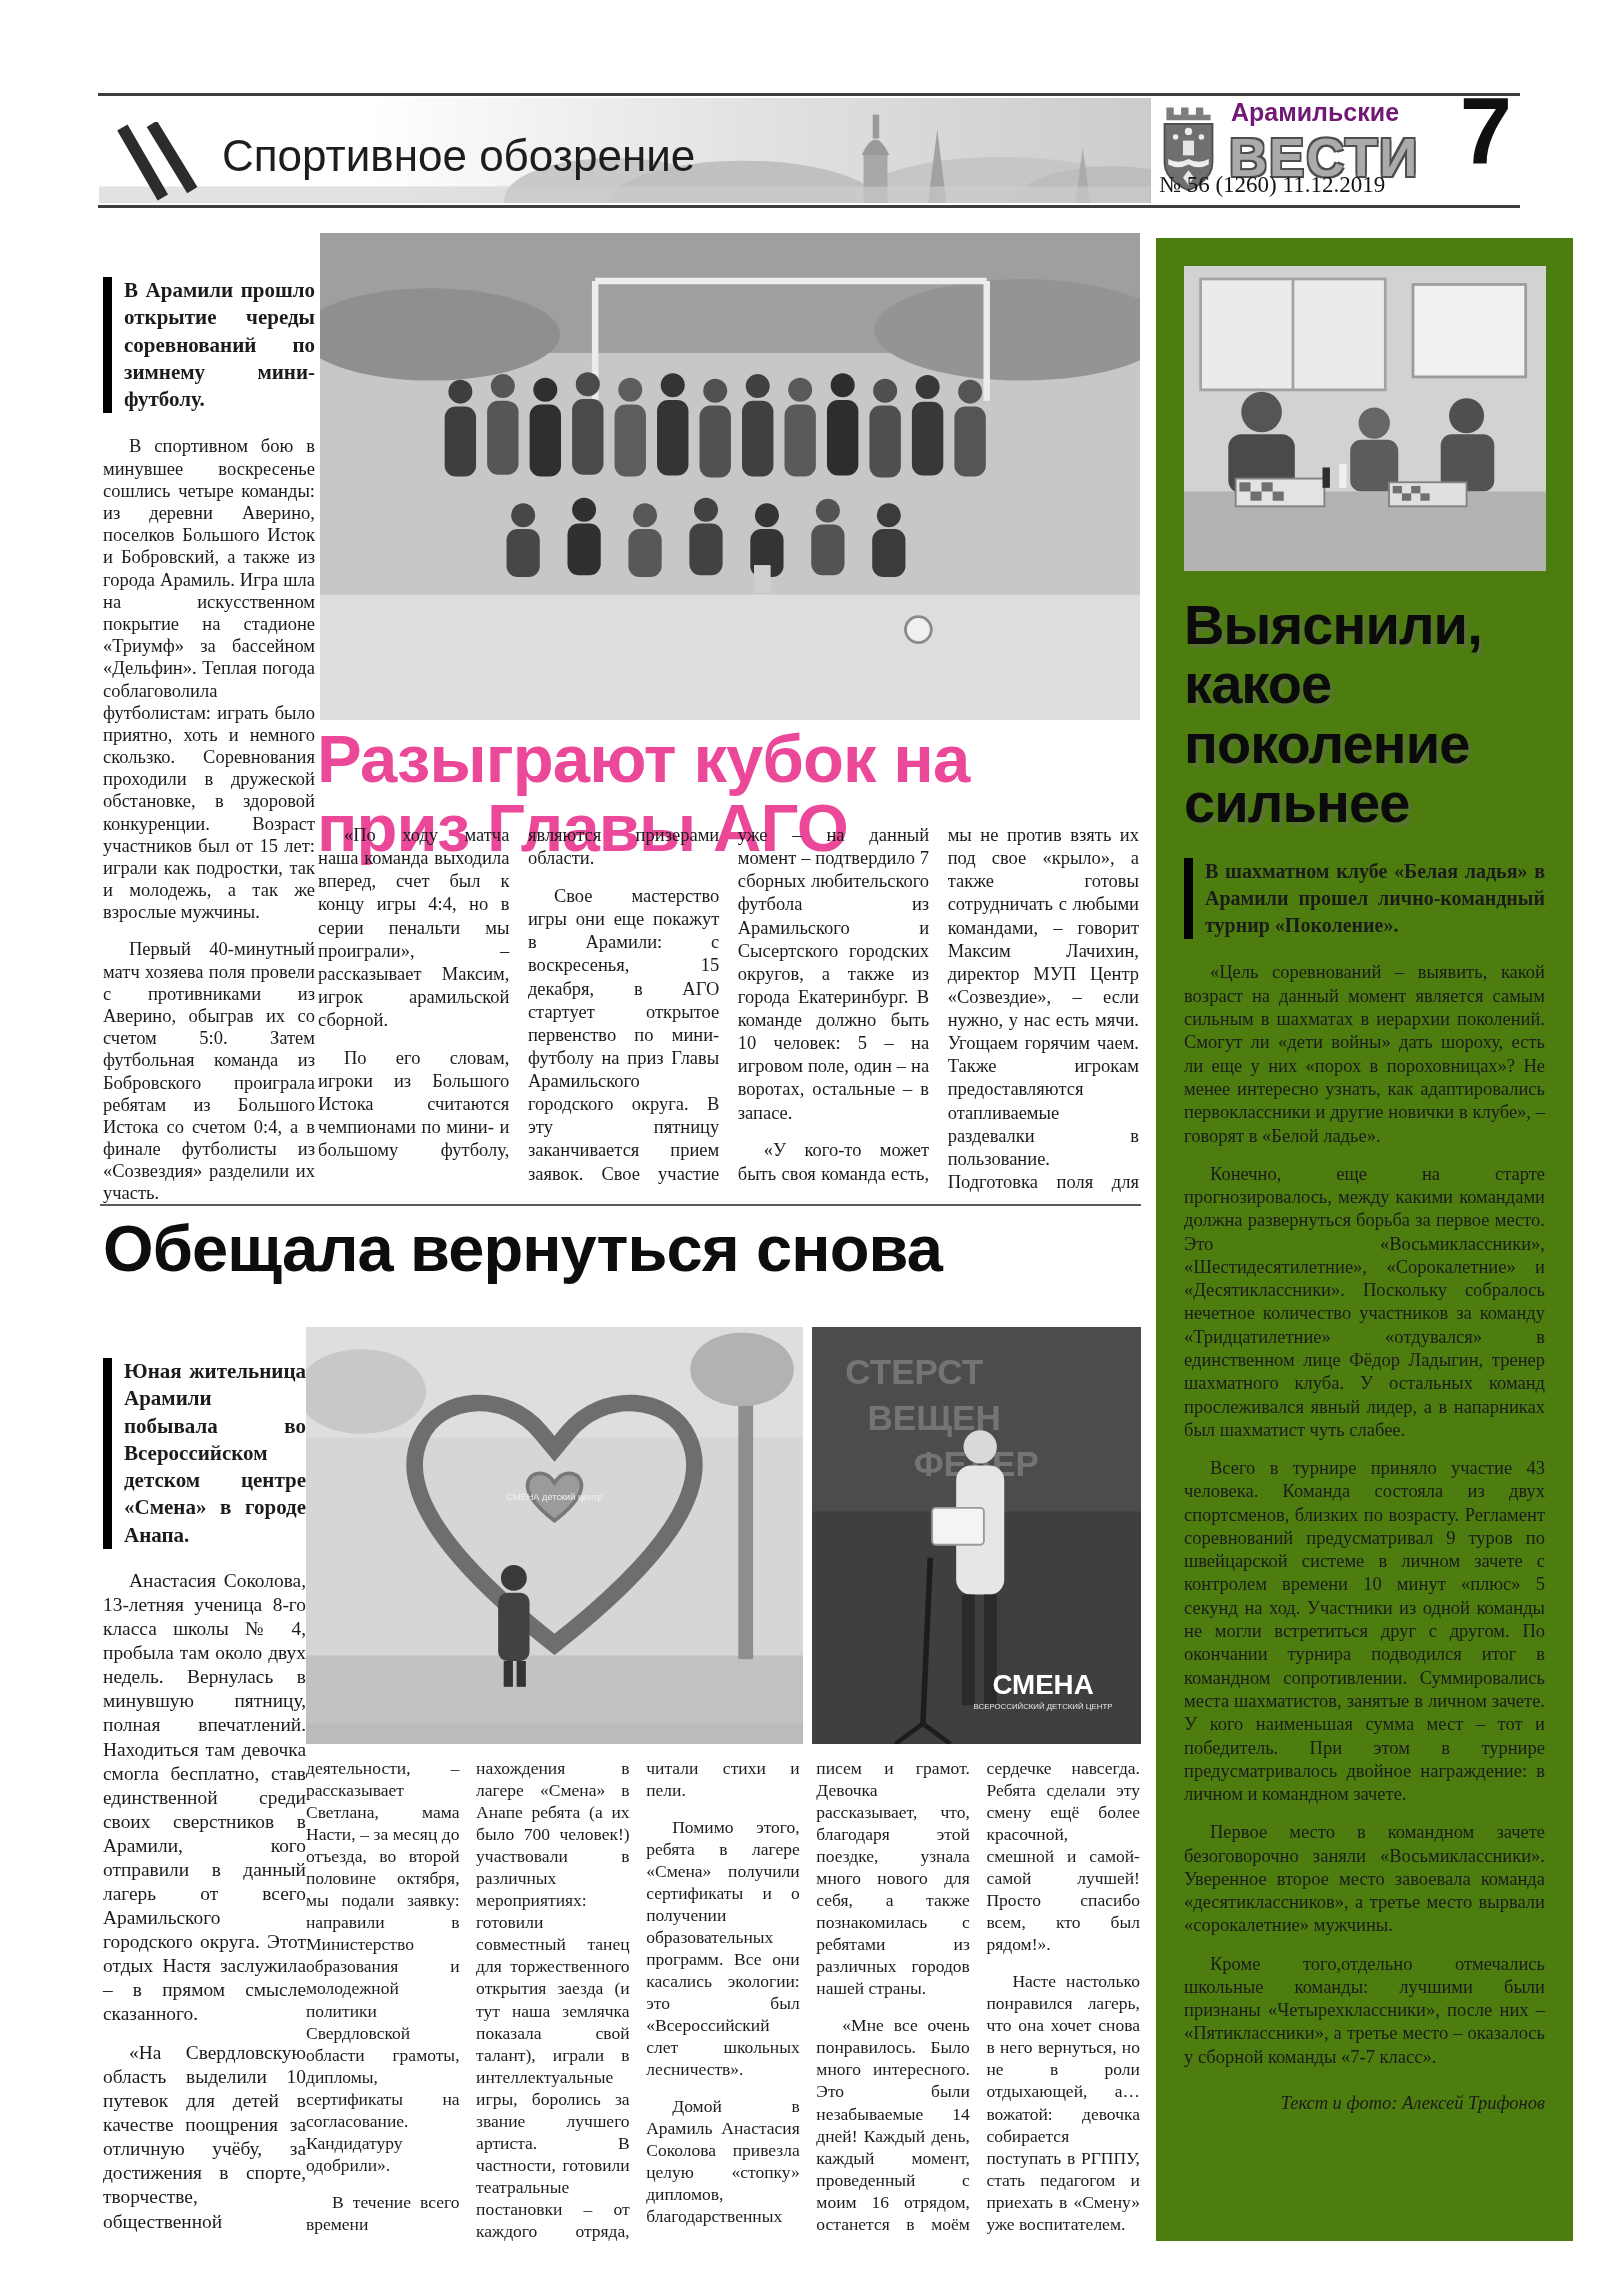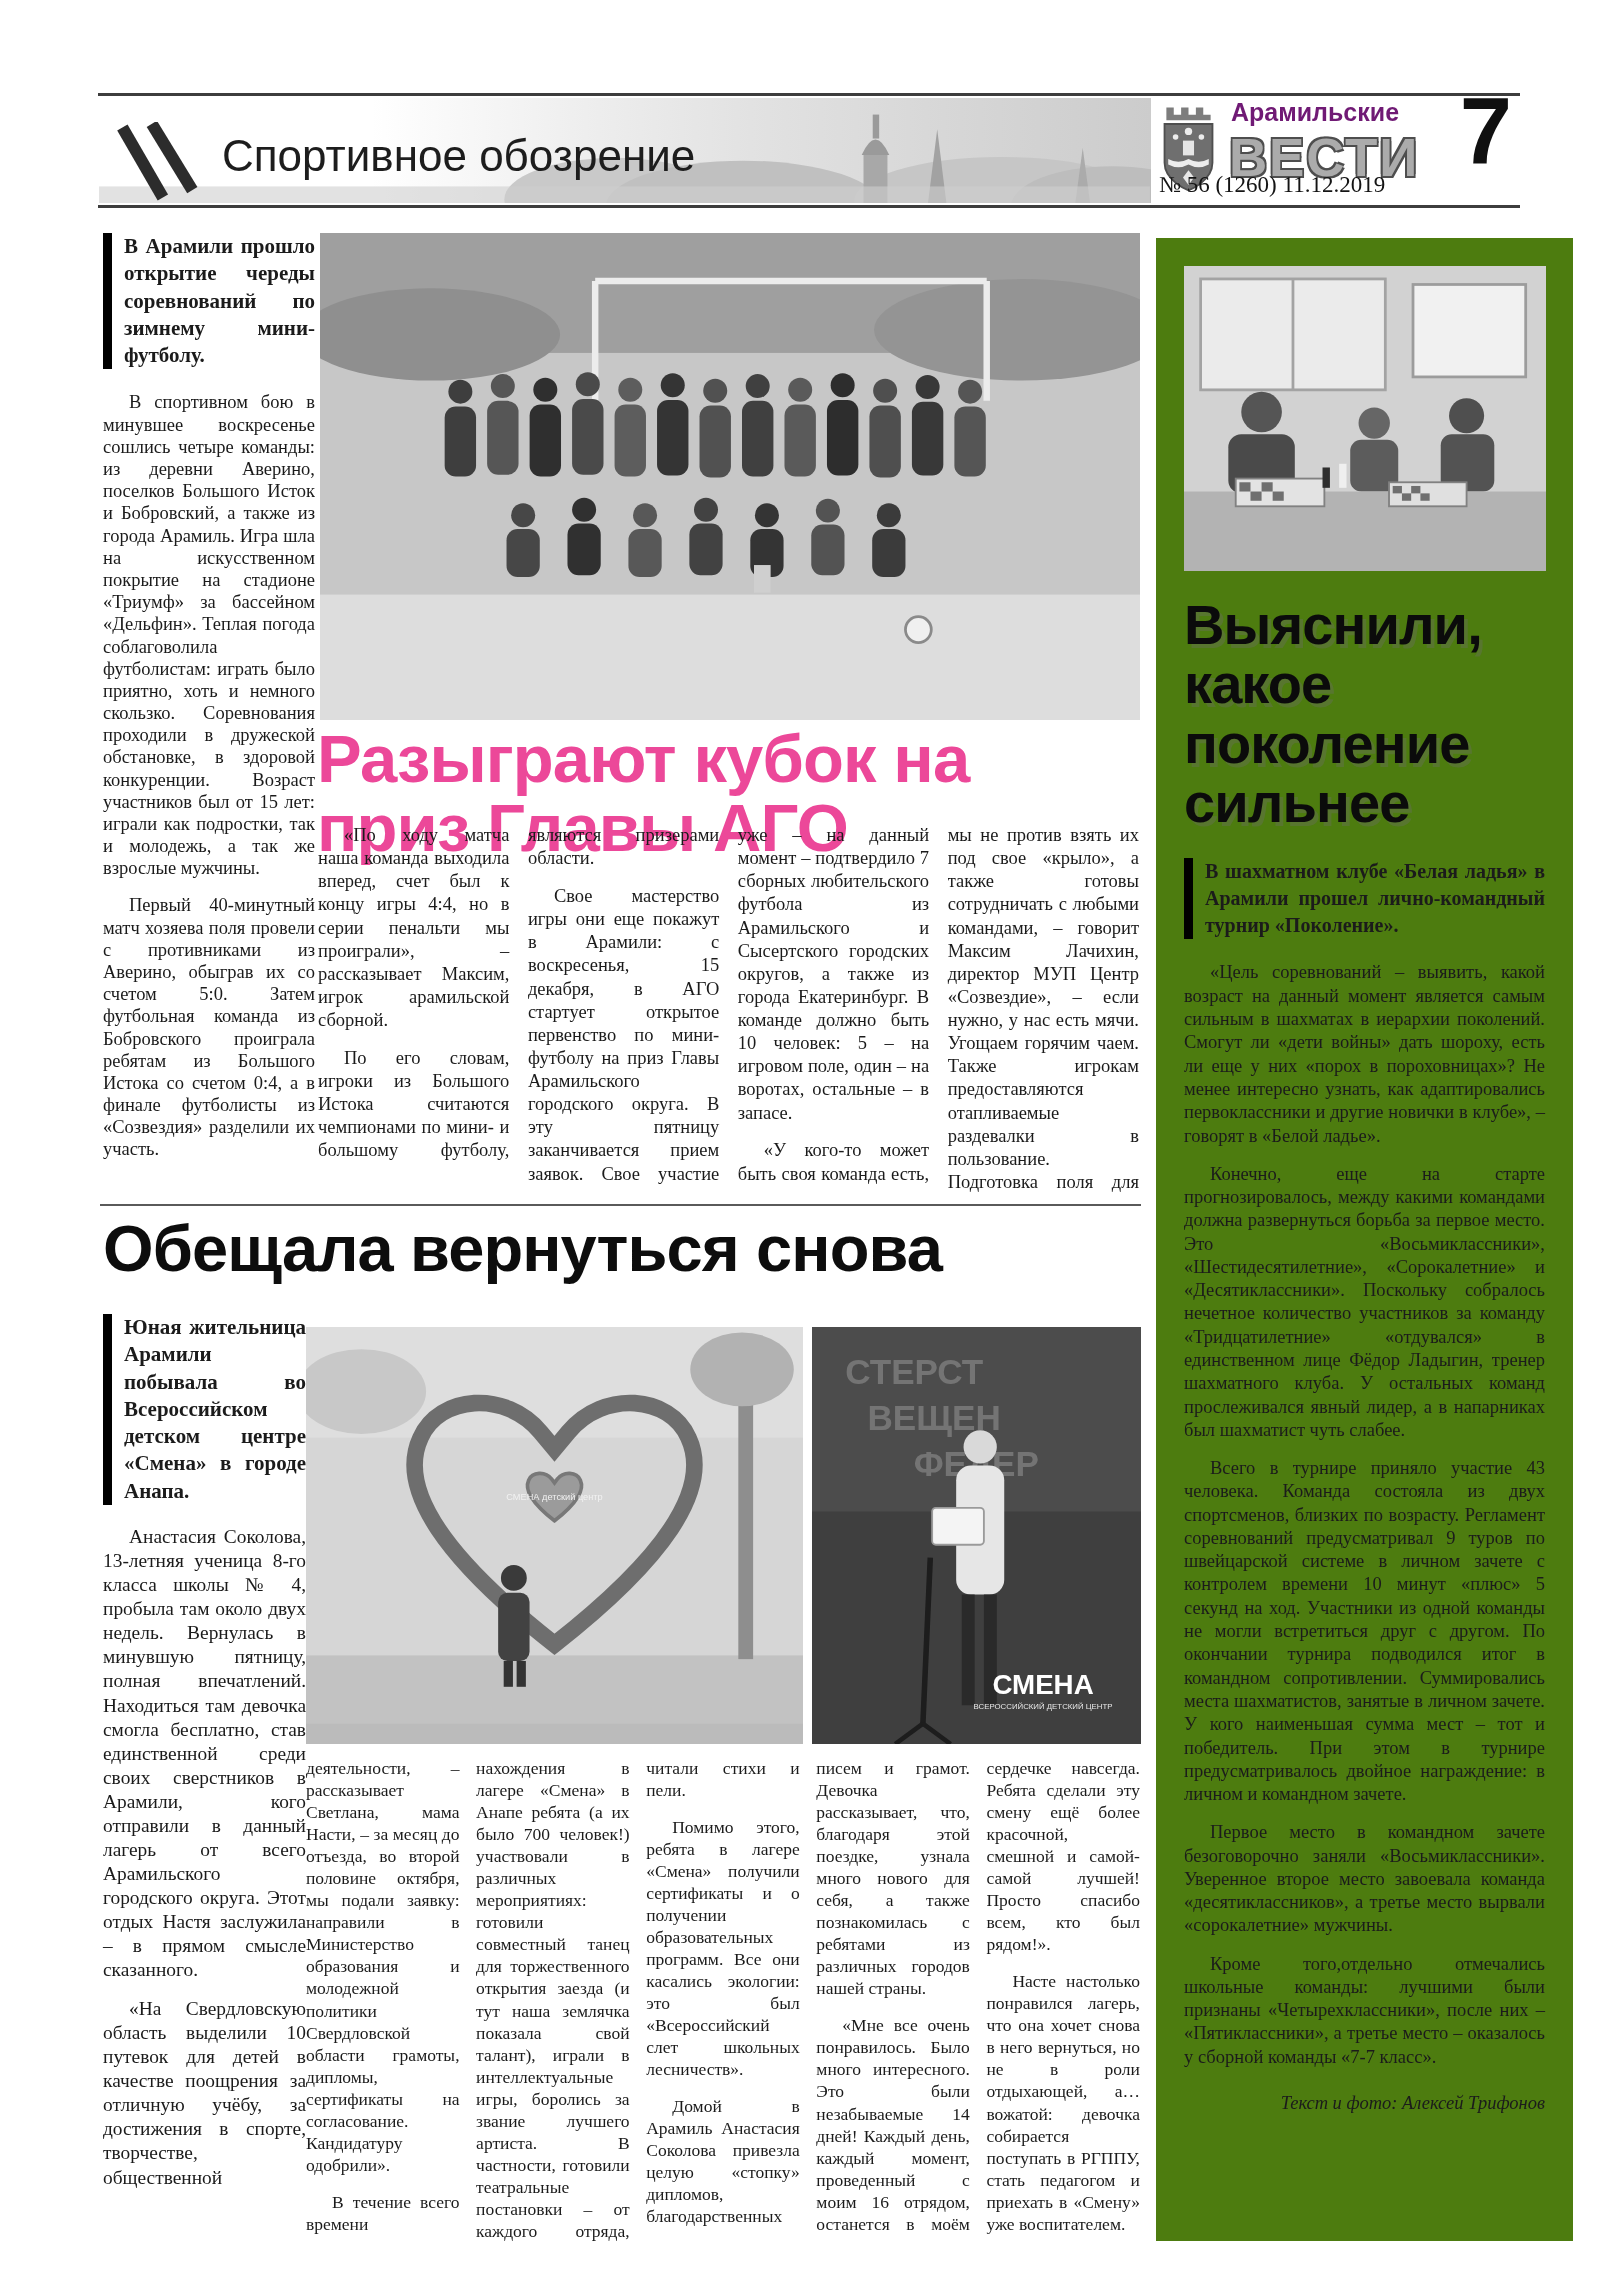--- a/index.html
+++ b/index.html
@@ -21,21 +21,21 @@
   .paper-bottom{position:absolute;left:1229px;top:127px;font-family:"Liberation Sans",sans-serif;
              font-weight:700;font-size:53px;letter-spacing:1.8px;color:#ababab;
              text-shadow:-1.8px -1.8px 0 #4e4e4e,1.8px -1.8px 0 #4e4e4e,-1.8px 1.8px 0 #4e4e4e,1.8px 1.8px 0 #4e4e4e;}
   .page-number{position:absolute;left:1449px;top:78px;width:74px;text-align:center;
              font-family:"Liberation Sans",sans-serif;font-weight:700;font-size:94px;color:#101010;}
   .issue-line{position:absolute;left:1159px;top:172px;font-size:23px;color:#141414;}
 
   
   .para-flow p{margin:0 0 14.8px;text-indent:26px;text-align:justify;hyphens:auto;}
   .para-flow p:last-child{margin-bottom:0;}
-  .lead-block{border-left:9.2px solid #000;padding-left:12px;font-weight:700;text-align:justify;hyphens:auto;}
+  .lead-block{border-left:9.2px solid #000;padding-left:12px;font-weight:700;text-align:justify;hyphens:auto;margin-top:44px;}
   .byline{font-style:italic;text-align:right;break-inside:avoid;}
 
   
   .fb-left{position:absolute;left:103px;top:233px;width:212px;font-size:18.5px;line-height:1.2;}
   .fb-left .lead-block{font-size:21px;line-height:1.3;}
   .fb-left .para-flow{margin-top:22px;}
   .fb-photo{position:absolute;left:320px;top:233px;width:820px;height:487px;}
   .fb-headline{position:absolute;left:317px;top:724px;width:766px;font-family:Liberation Sans, sans-serif;
                font-weight:700;font-size:67px;line-height:1.03;letter-spacing:-0.9px;color:#ec4899;}
   .fb-cols{position:absolute;left:318px;top:824px;width:821px;height:377px;

